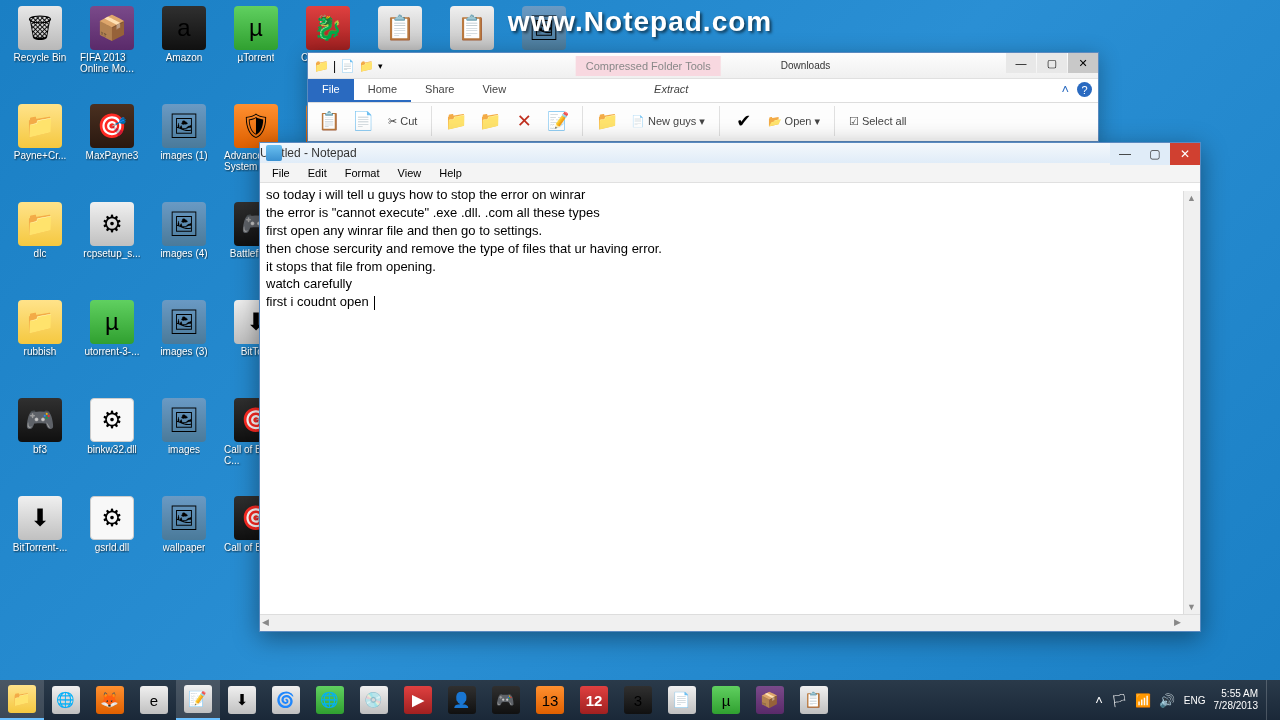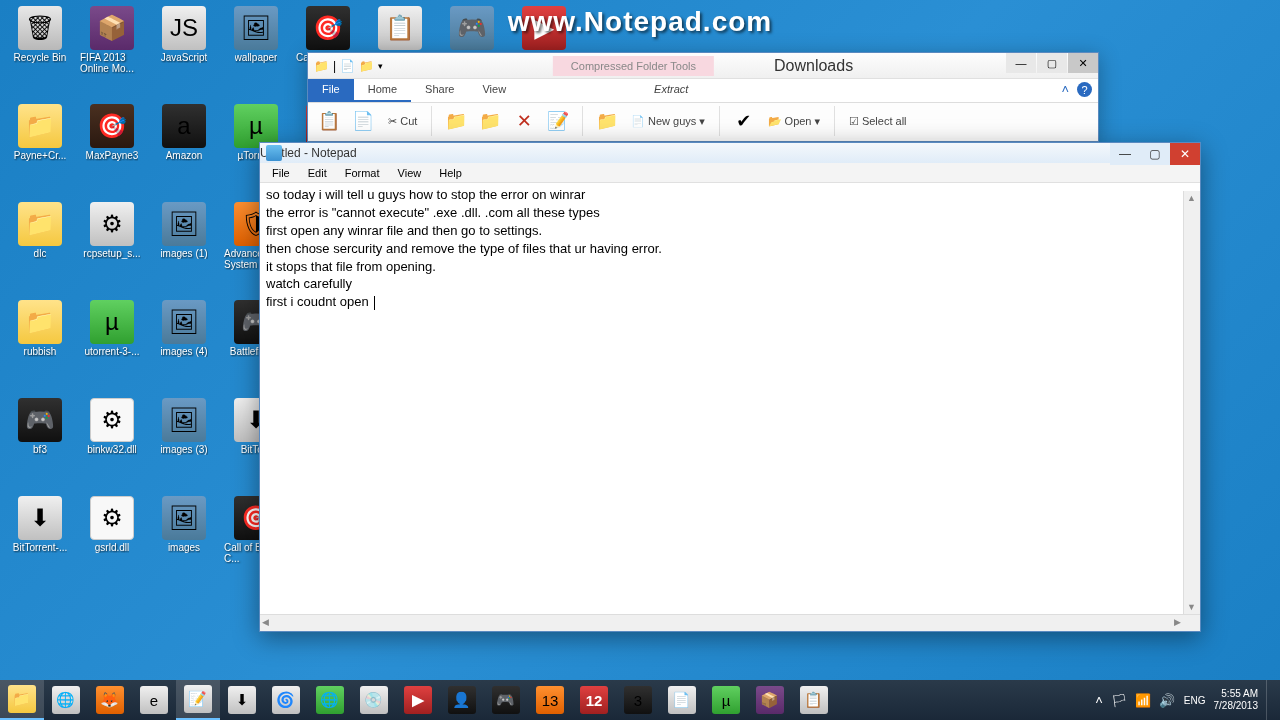--- a/index.html
+++ b/index.html
@@ -27,22 +27,22 @@
 .ic-green { background: linear-gradient(#60d060,#30a030); }
 .ic-orange { background: linear-gradient(#ff9030,#e06000); }
 .ic-dark { background: linear-gradient(#303030,#101010); }
 
 
 .explorer { position: absolute; left: 307px; top: 52px; width: 792px; height: 90px; background: #fff; border: 1px solid #5a8ac0; box-shadow: 0 4px 20px rgba(0,0,0,0.3); z-index: 10; }
 .explorer-title { height: 26px; background: linear-gradient(#fdfdfd,#f0f0f0); display: flex; align-items: center; position: relative; border-bottom: 1px solid #e0e0e0; }
 .explorer-title .qat { display: flex; gap: 4px; padding: 0 6px; align-items: center; }
 .explorer-title .qat span { font-size: 12px; }
 .explorer-title .center-group { position: absolute; left: 50%; transform: translateX(-50%); display:flex; align-items:center; gap:60px; }
-.explorer-title .wintitle { font-size: 16px; color: #333; }
-.ctx-tab { background: #f8d8e0; font-size: 11px; color: #888; padding: 4px 18px; }
+.explorer-title .wintitle { font-size: 10px; color: #333; }
+.ctx-tab { background: #f8d8e0; font-size: 11px; color: #888; padding: 4px 10px; }
 .win-controls { position: absolute; right: 0; top: 0; display: flex; }
 .win-controls div { width: 30px; height: 20px; display: flex; align-items: center; justify-content: center; font-size: 11px; cursor: pointer; background:#e8e8e8; margin-left:1px;}
 .win-controls .close { background: #c8c8c8; }
 
 .explorer-tabs { height: 24px; display: flex; align-items: stretch; background: #fff; font-size: 11px; border-bottom:1px solid #ddd; position:relative;}
 .explorer-tabs .tab { padding: 4px 14px; cursor: pointer; color: #444; }
 .explorer-tabs .tab.file { background: #2a6ac0; color: #fff; }
 .explorer-tabs .tab.active { border-bottom: 2px solid #2a6ac0; }
 .explorer-tabs .tab.extract { margin-left: 120px; font-style: italic; }
 .explorer-tabs .help { position:absolute; right:6px; top:3px; display:flex; gap:8px; font-size:13px; color:#2a6ac0;}
@@ -129,24 +129,20 @@
       </div>
       <div class="desktop-icon">
         <div class="ico ic-dll">⚙</div>
         <div class="lbl">binkw32.dll</div>
       </div>
       <div class="desktop-icon">
         <div class="ico ic-dll">⚙</div>
         <div class="lbl">gsrld.dll</div>
       </div>
       <div class="desktop-icon">
-        <div class="ico ic-app">JS</div>
-        <div class="lbl">JavaScript</div>
-      </div>
-      <div class="desktop-icon">
         <div class="ico ic-dark">a</div>
         <div class="lbl">Amazon</div>
       </div>
       <div class="desktop-icon">
         <div class="ico ic-img">🖼</div>
         <div class="lbl">images (1)</div>
       </div>
       <div class="desktop-icon">
         <div class="ico ic-img">🖼</div>
         <div class="lbl">images (4)</div>

